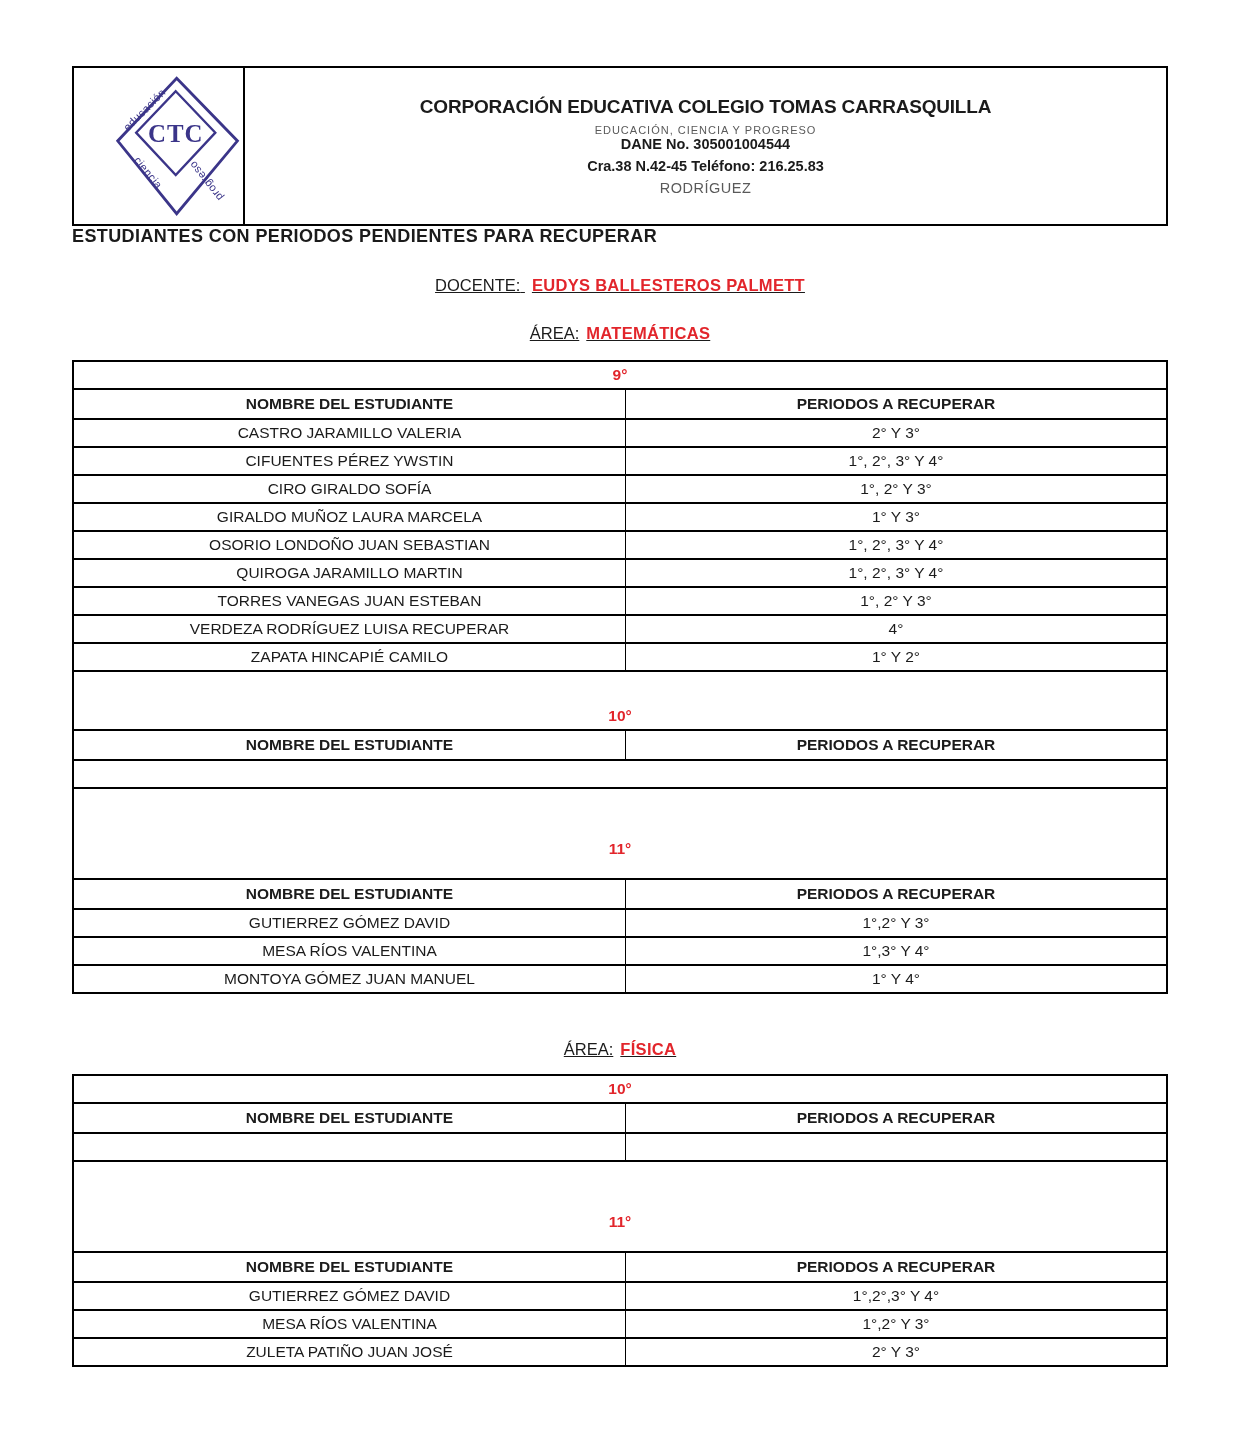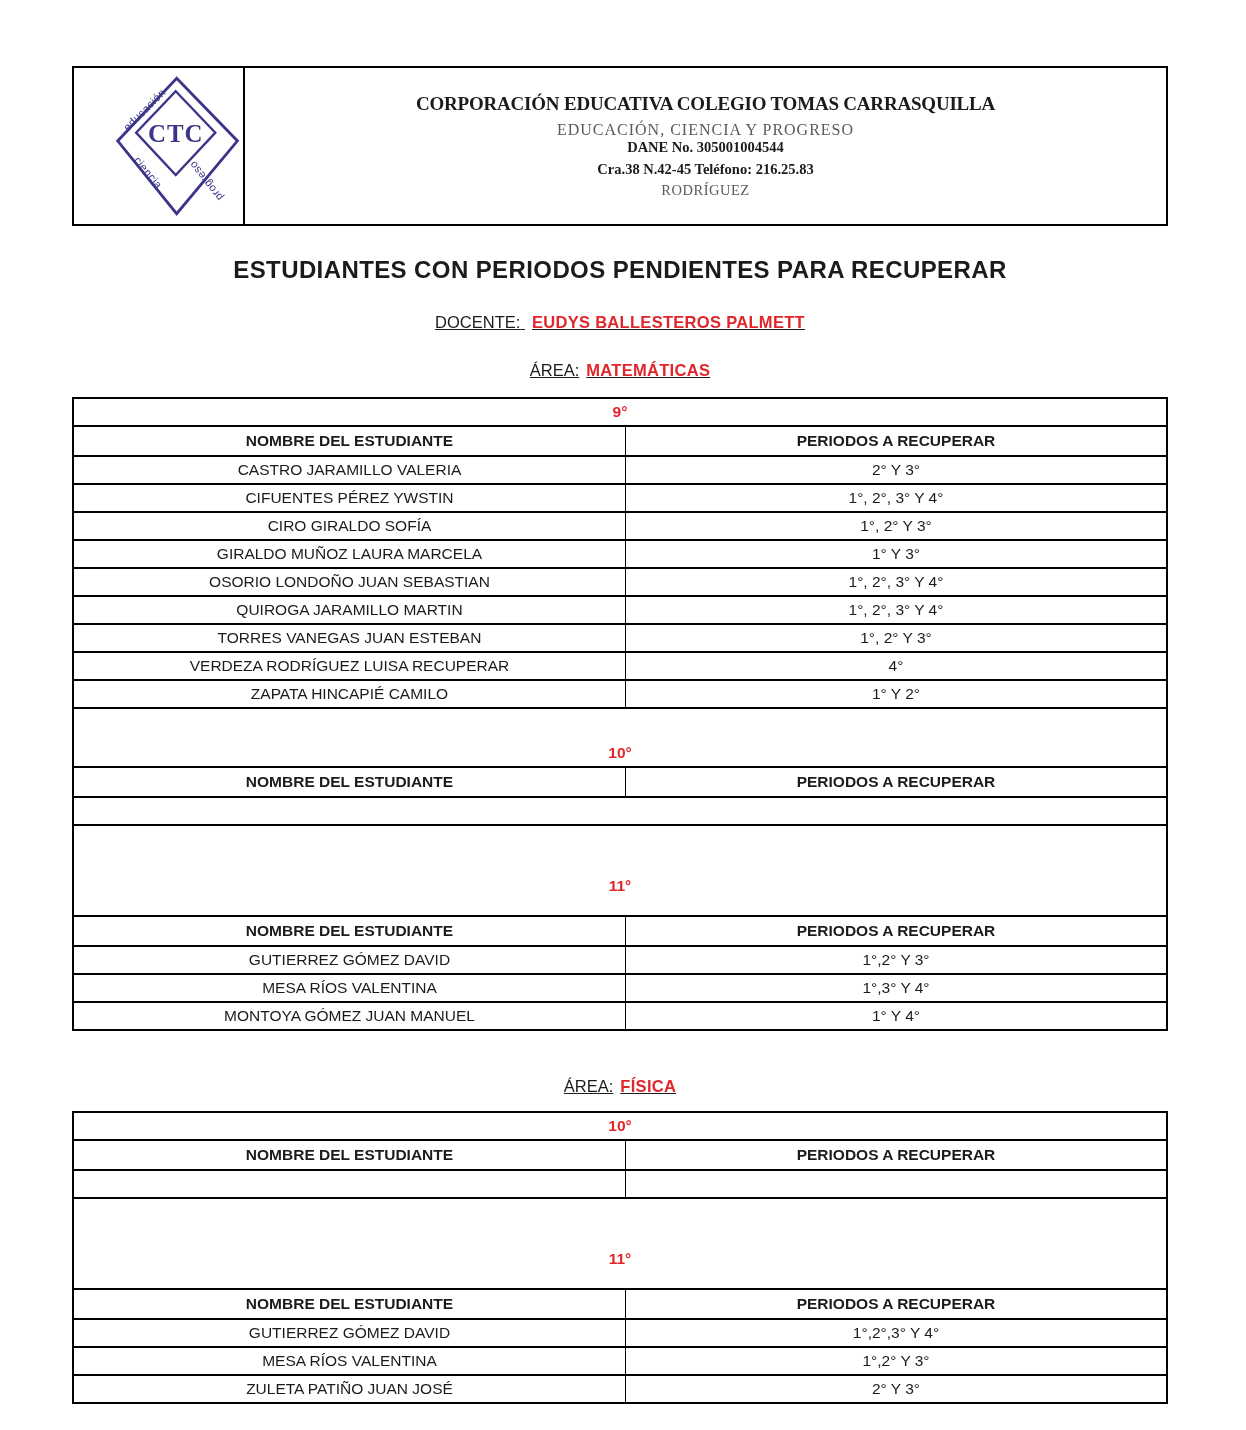--- a/index.html
+++ b/index.html
@@ -29,33 +29,30 @@
     display: flex; align-items: center; justify-content: center;
     box-sizing: border-box;
     padding-left: 40px;
   }
   .info-cell {
     flex: 1;
     display: flex; flex-direction: column;
     justify-content: center; align-items: center;
     text-align: center;
     line-height: 1.15;
-    font-family: Liberation Serif, serif;
   }
   .school-name { font-size: 19px; font-weight: 700; letter-spacing: -0.2px; margin-bottom: 6px; }
-  .motto       { font-size: 16px; color: #5a5a5a; letter-spacing: 1px; }
+  .motto       { font-size: 11px; color: #5a5a5a; letter-spacing: 1px; }
   .dane        { font-size: 14.5px; font-weight: 700; margin-bottom: 5px; }
   .address     { font-size: 14.5px; font-weight: 700; margin-bottom: 5px; }
   .city        { font-size: 14.5px; color: #5a5a5a; letter-spacing: 0.5px; }
 
   
   .doc-title {
-    margin-top: 30px;
-    text-align: center;
-    font-size: 24px; font-weight: 700;
+    font-size: 18px; font-weight: 700;
     letter-spacing: 0.4px;
   }
   .docente-line, .area-line {
     text-align: center;
     font-size: 16.5px;
     text-decoration: underline;
   }
   .docente-line { margin-top: 29px; }
   .red-bold { color: #e2252b; font-weight: 700; margin-left: 7px; letter-spacing: 0.3px; }
   .section .area-line { margin-top: 29px; margin-bottom: 17px; }

